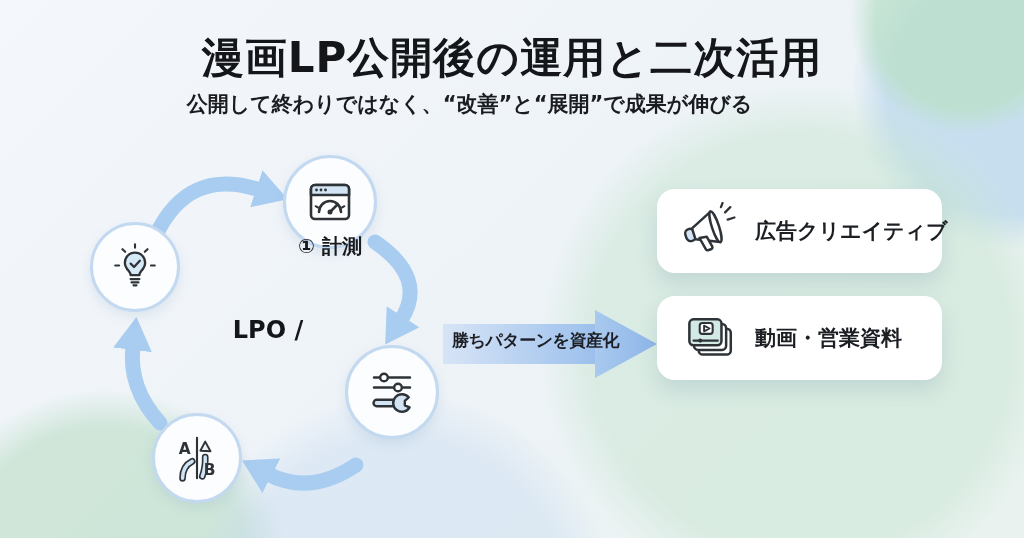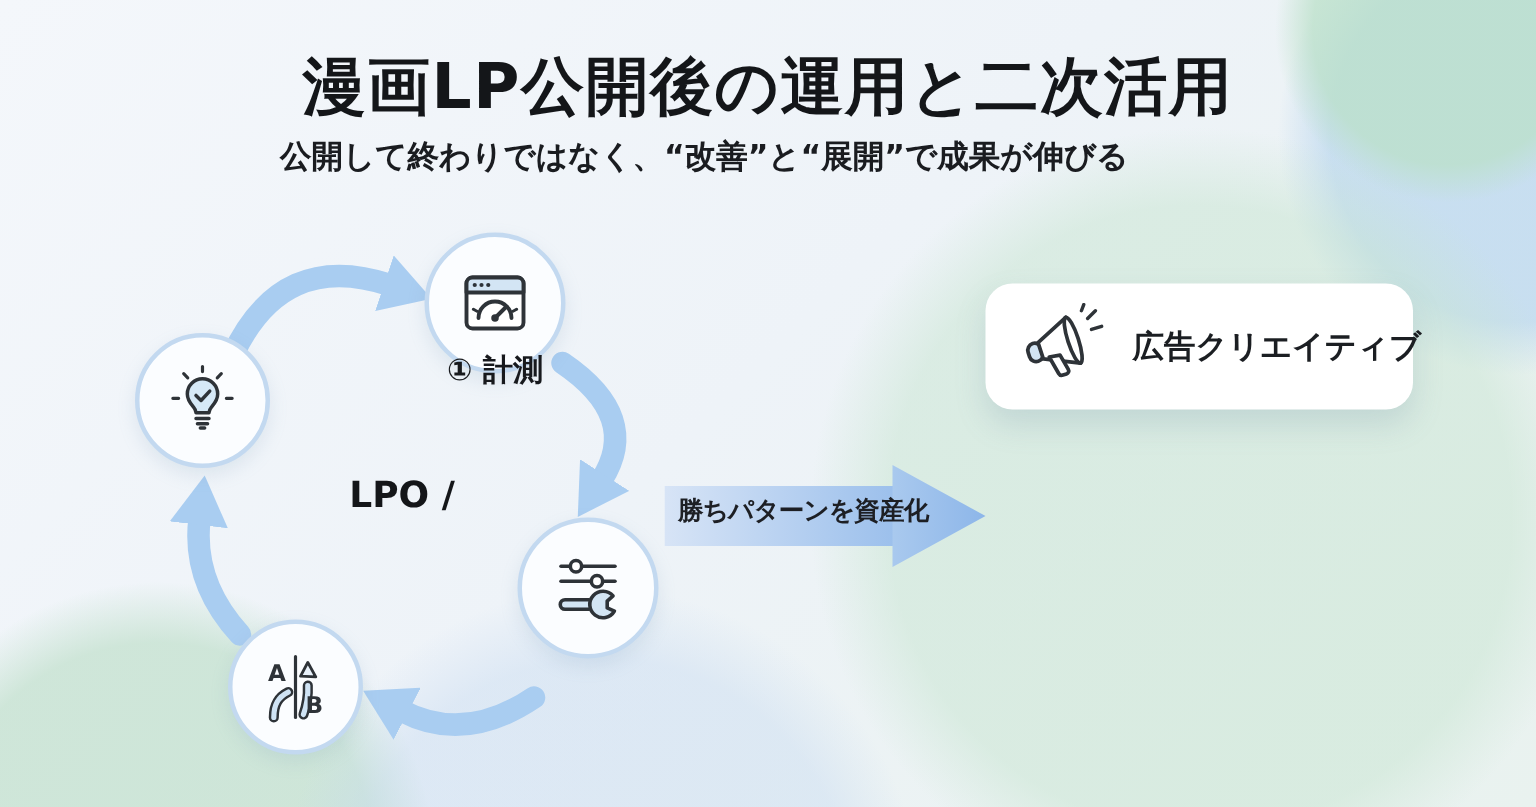--- a/index.html
+++ b/index.html
@@ -173,15 +173,31 @@
               <path d="M18,32.5 l2.5,12 a2.3,2.3 0 0 0 2.3,1.8 h2.4 a2,2 0 0 0 2,-2.4 L25,33.5 z" fill="#ffffff"></path>
             </g>
             <path d="M44.5,10 L49.5,5 M47,17 L53.5,15 M40.5,5 L42,1" fill="none" stroke-width="2.2"></path>
           </g>
         </svg>
       </div>
       <div class="card-label">広告クリエイティブ</div>
     </div>
 
 
+    <div class="card">
+      <div class="card-icon">
+        <svg width="58" height="58" viewBox="0 0 56 56">
+          <g stroke="#2e3338" stroke-width="2.4" stroke-linecap="round" stroke-linejoin="round">
+            <rect x="19" y="19" width="31" height="25" rx="4" fill="#ffffff"></rect>
+            <rect x="14.5" y="14.5" width="31" height="25" rx="4" fill="#ffffff"></rect>
+            <rect x="10" y="10" width="31" height="25" rx="4" fill="#d2e9e4"></rect>
+            <rect x="20" y="13.5" width="12.5" height="10.5" rx="2.5" fill="#ffffff" stroke-width="2"></rect>
+            <path d="M24.2,16 l5.3,2.8 l-5.3,2.8 z" fill="#ffffff" stroke-width="1.8"></path>
+            <path d="M14,30.5 H37.5" stroke-width="2"></path>
+          </g>
+          <circle cx="20.5" cy="30.5" r="2" fill="#2e3338"></circle>
+        </svg>
+      </div>
+      <div class="card-label">動画・営業資料</div>
+    </div>
 
   </div>
 </div>
 
 </body></html>

